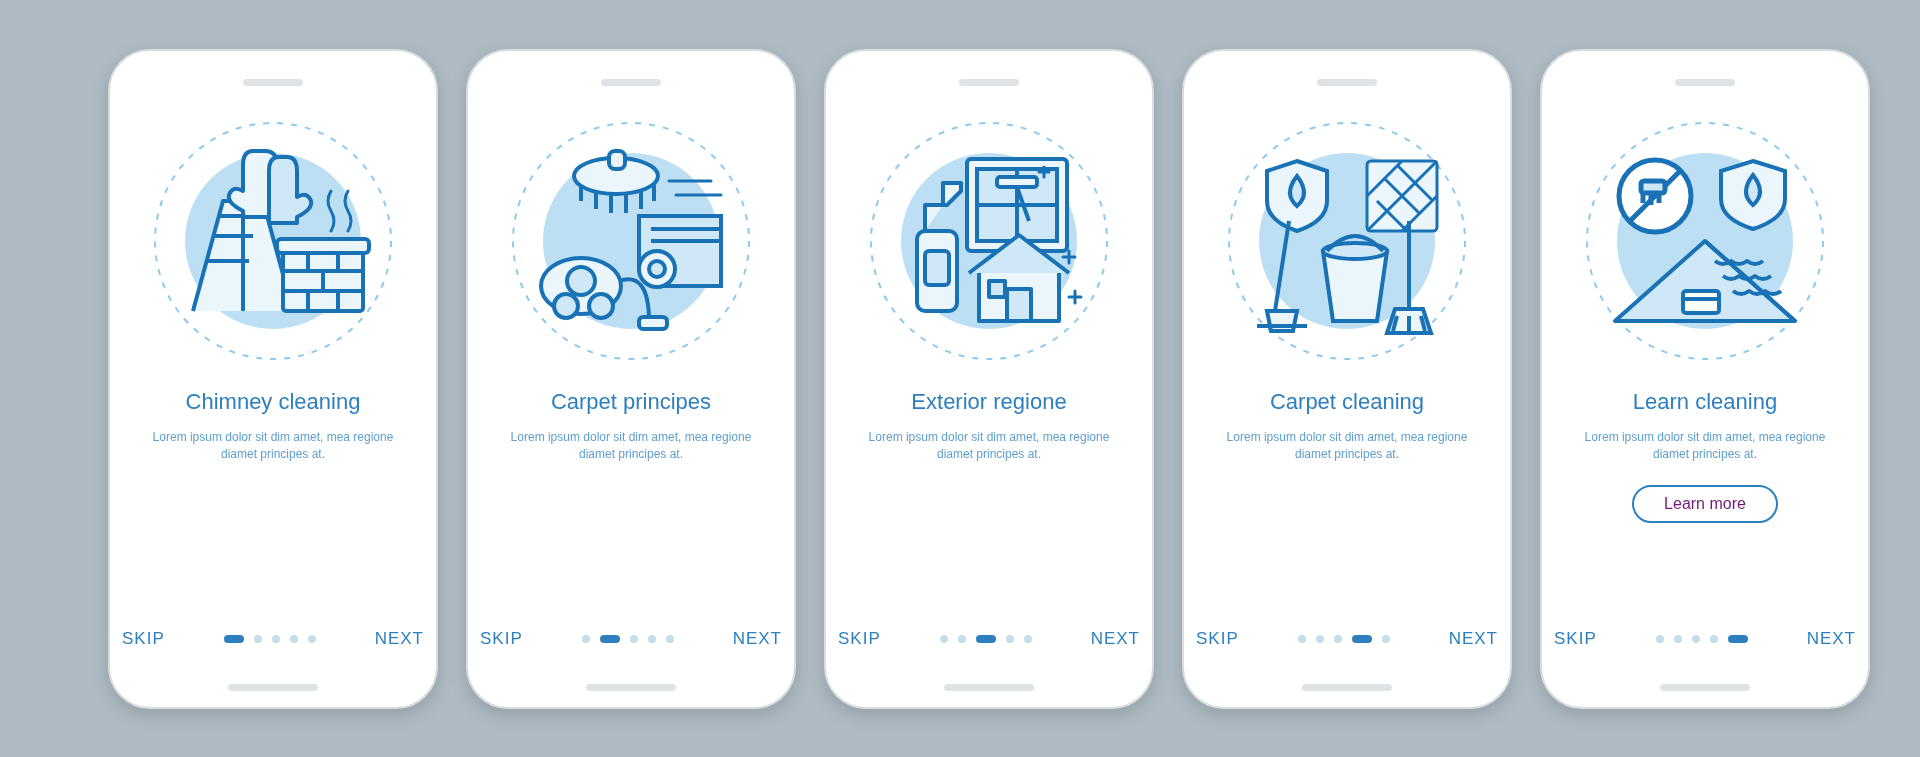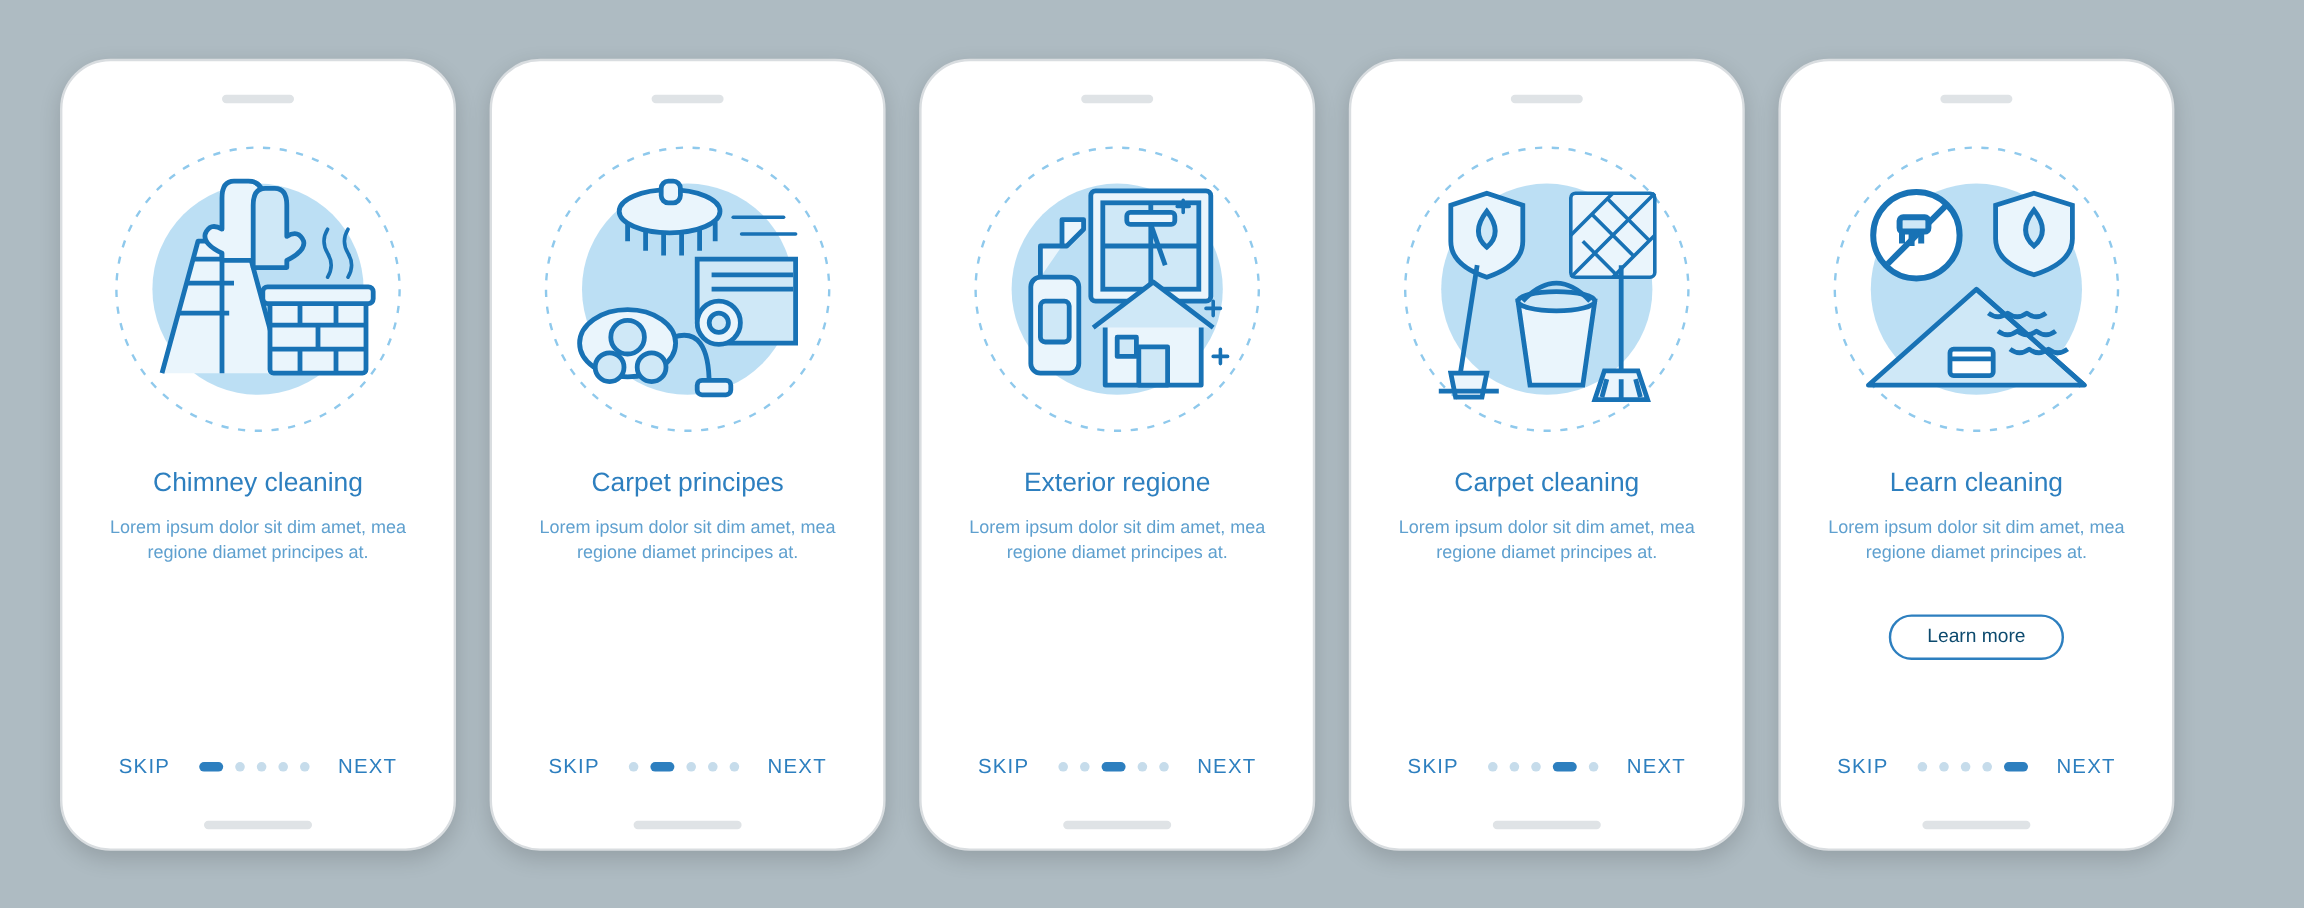--- a/index.html
+++ b/index.html
@@ -11,21 +11,21 @@
     align-items: center;
     justify-content: center;
     font-family: Arial, Helvetica, sans-serif;
   }
   .stage {
     background: #aebbc2;
     width: 1820px;
     height: 700px;
     display: flex;
     gap: 28px;
-    justify-content: flex-start;
+    justify-content: flex-end;
     align-items: center;
   }
   .phone {
     width: 330px;
     height: 660px;
     background: #fff;
     border-radius: 42px;
     border: 2px solid #d9dde0;
     box-shadow: 0 6px 18px rgba(0,0,0,0.15);
     position: relative;
@@ -53,45 +53,45 @@
   .illus-wrap svg { width: 100%; height: 100%; }
   .title {
     color: #2d7fbf;
     font-size: 22px;
     font-weight: 400;
     margin-top: 28px;
     text-align: center;
   }
   .desc {
     color: #5fa0cf;
-    font-size: 15px;
+    font-size: 12px;
     line-height: 1.45;
     text-align: center;
     margin-top: 14px;
     max-width: 260px;
   }
   .learn {
-    margin-top: 40px;
+    margin-top: 22px;
     border: 2px solid #2d7fbf;
-    color: #0c4a6e;
+    color: #701a75;
     background: #fff;
     padding: 8px 30px;
     border-radius: 24px;
     font-size: 16px;
     cursor: pointer;
   }
   .footer {
     position: absolute;
     bottom: 58px;
     left: 0;
     right: 0;
     display: flex;
     align-items: center;
     justify-content: space-between;
-    padding: 0 47px;
+    padding: 0 12px;
   }
   .skip, .next {
     color: #2d7fbf;
     font-size: 17px;
     letter-spacing: 1px;
     cursor: pointer;
     font-weight: 500;
   }
   .dots { display: flex; gap: 10px; }
   .dot {

